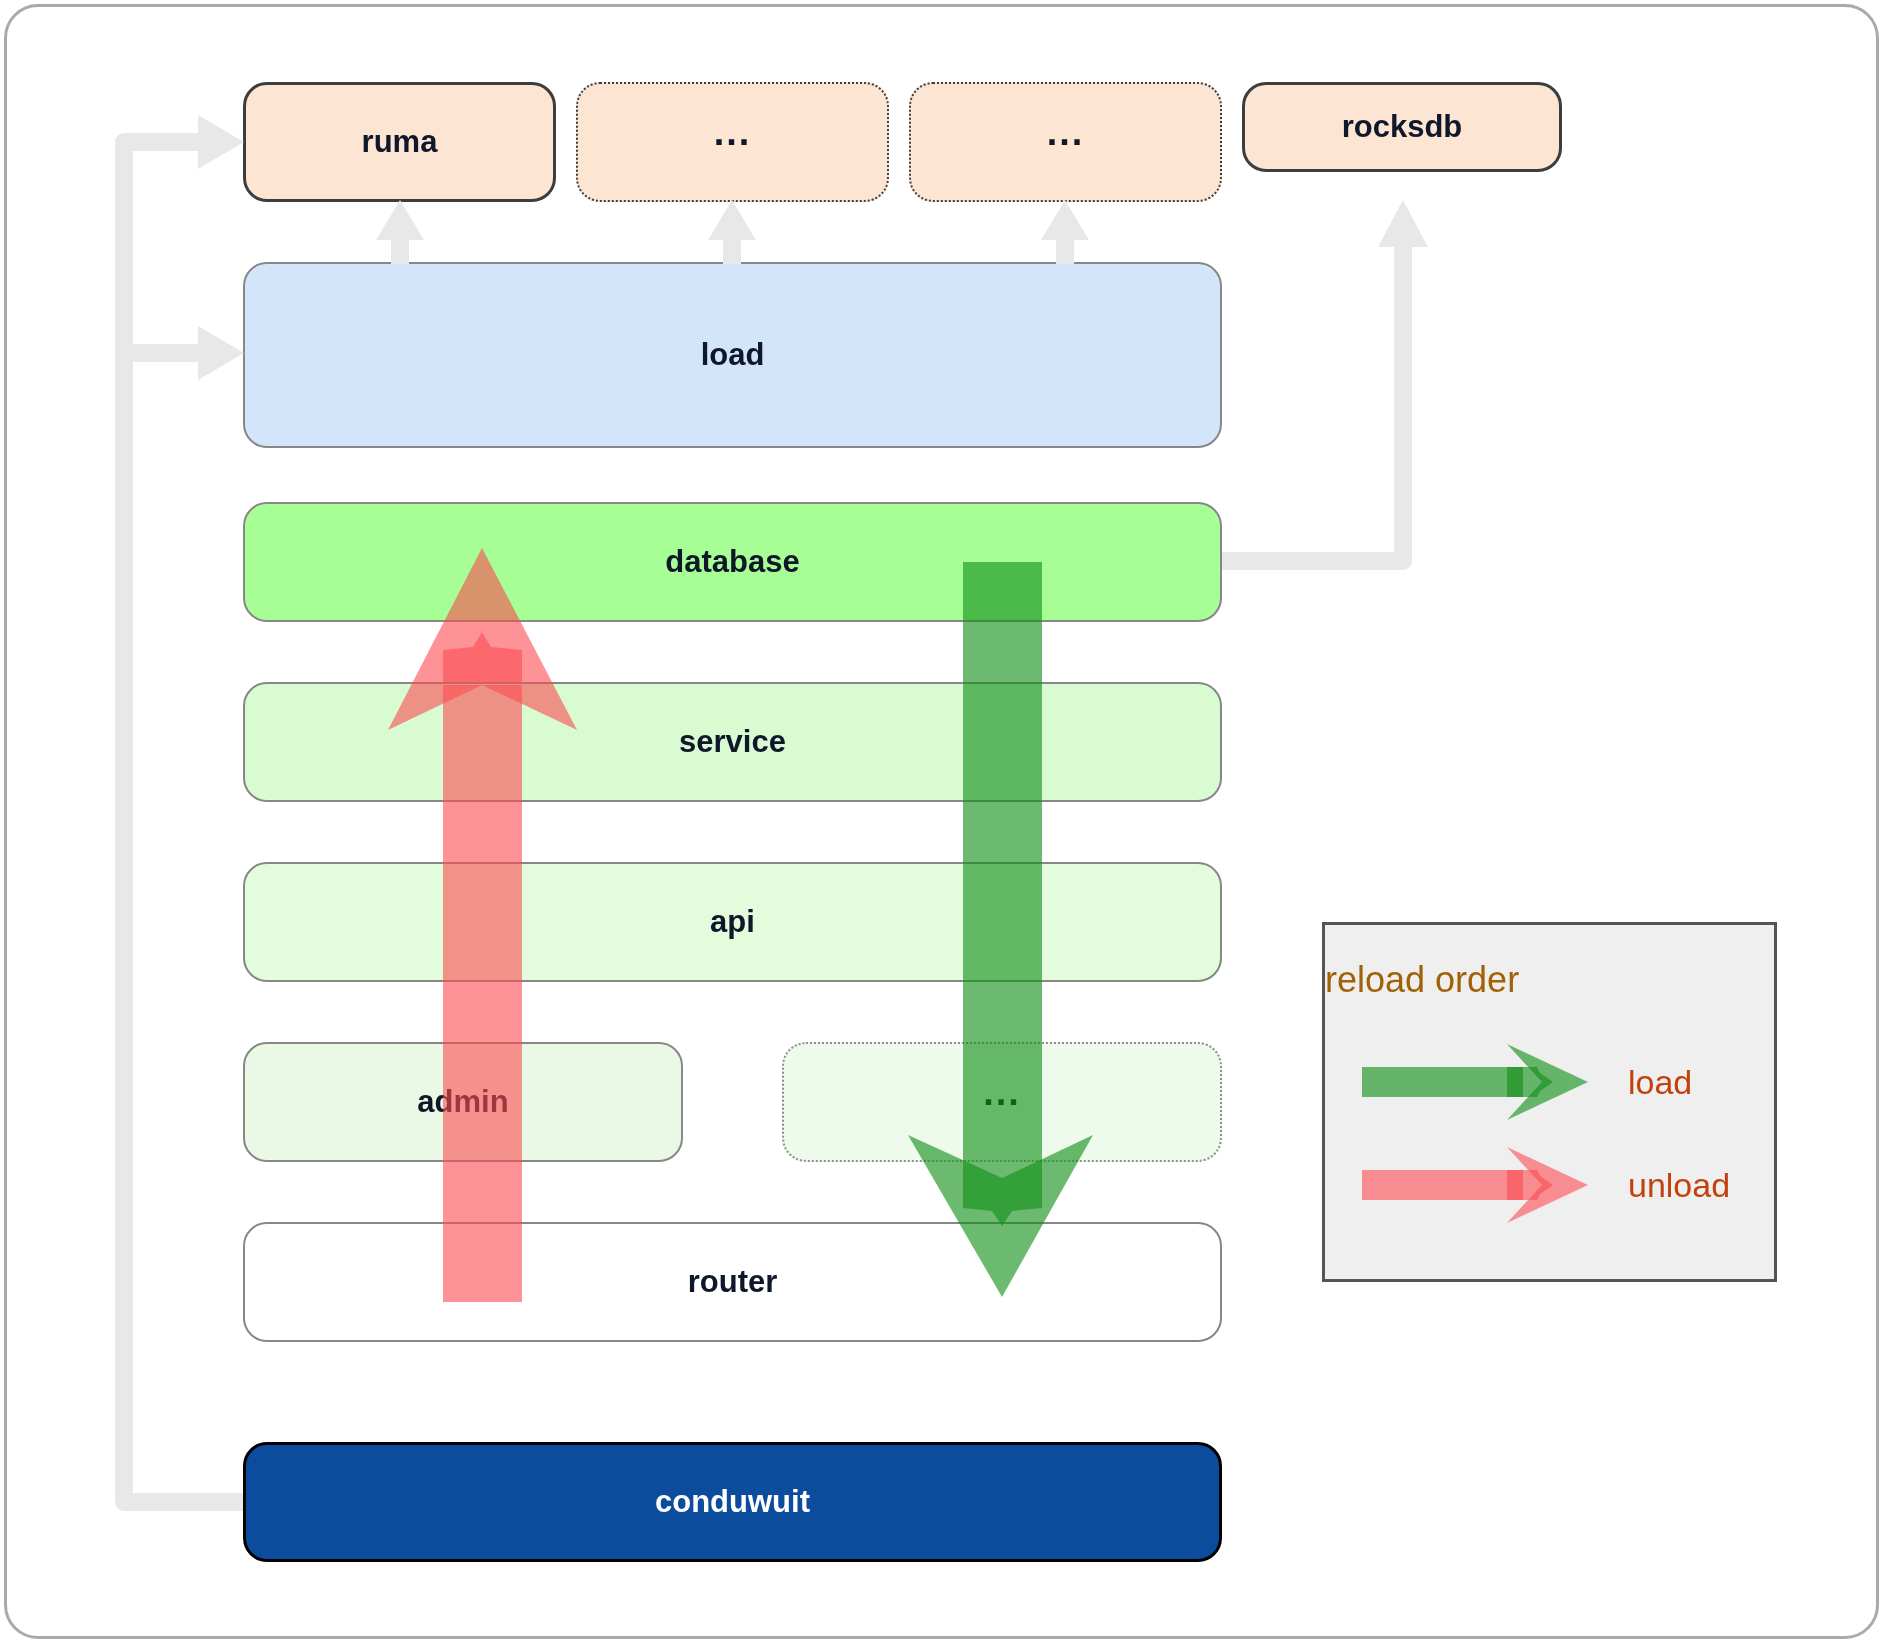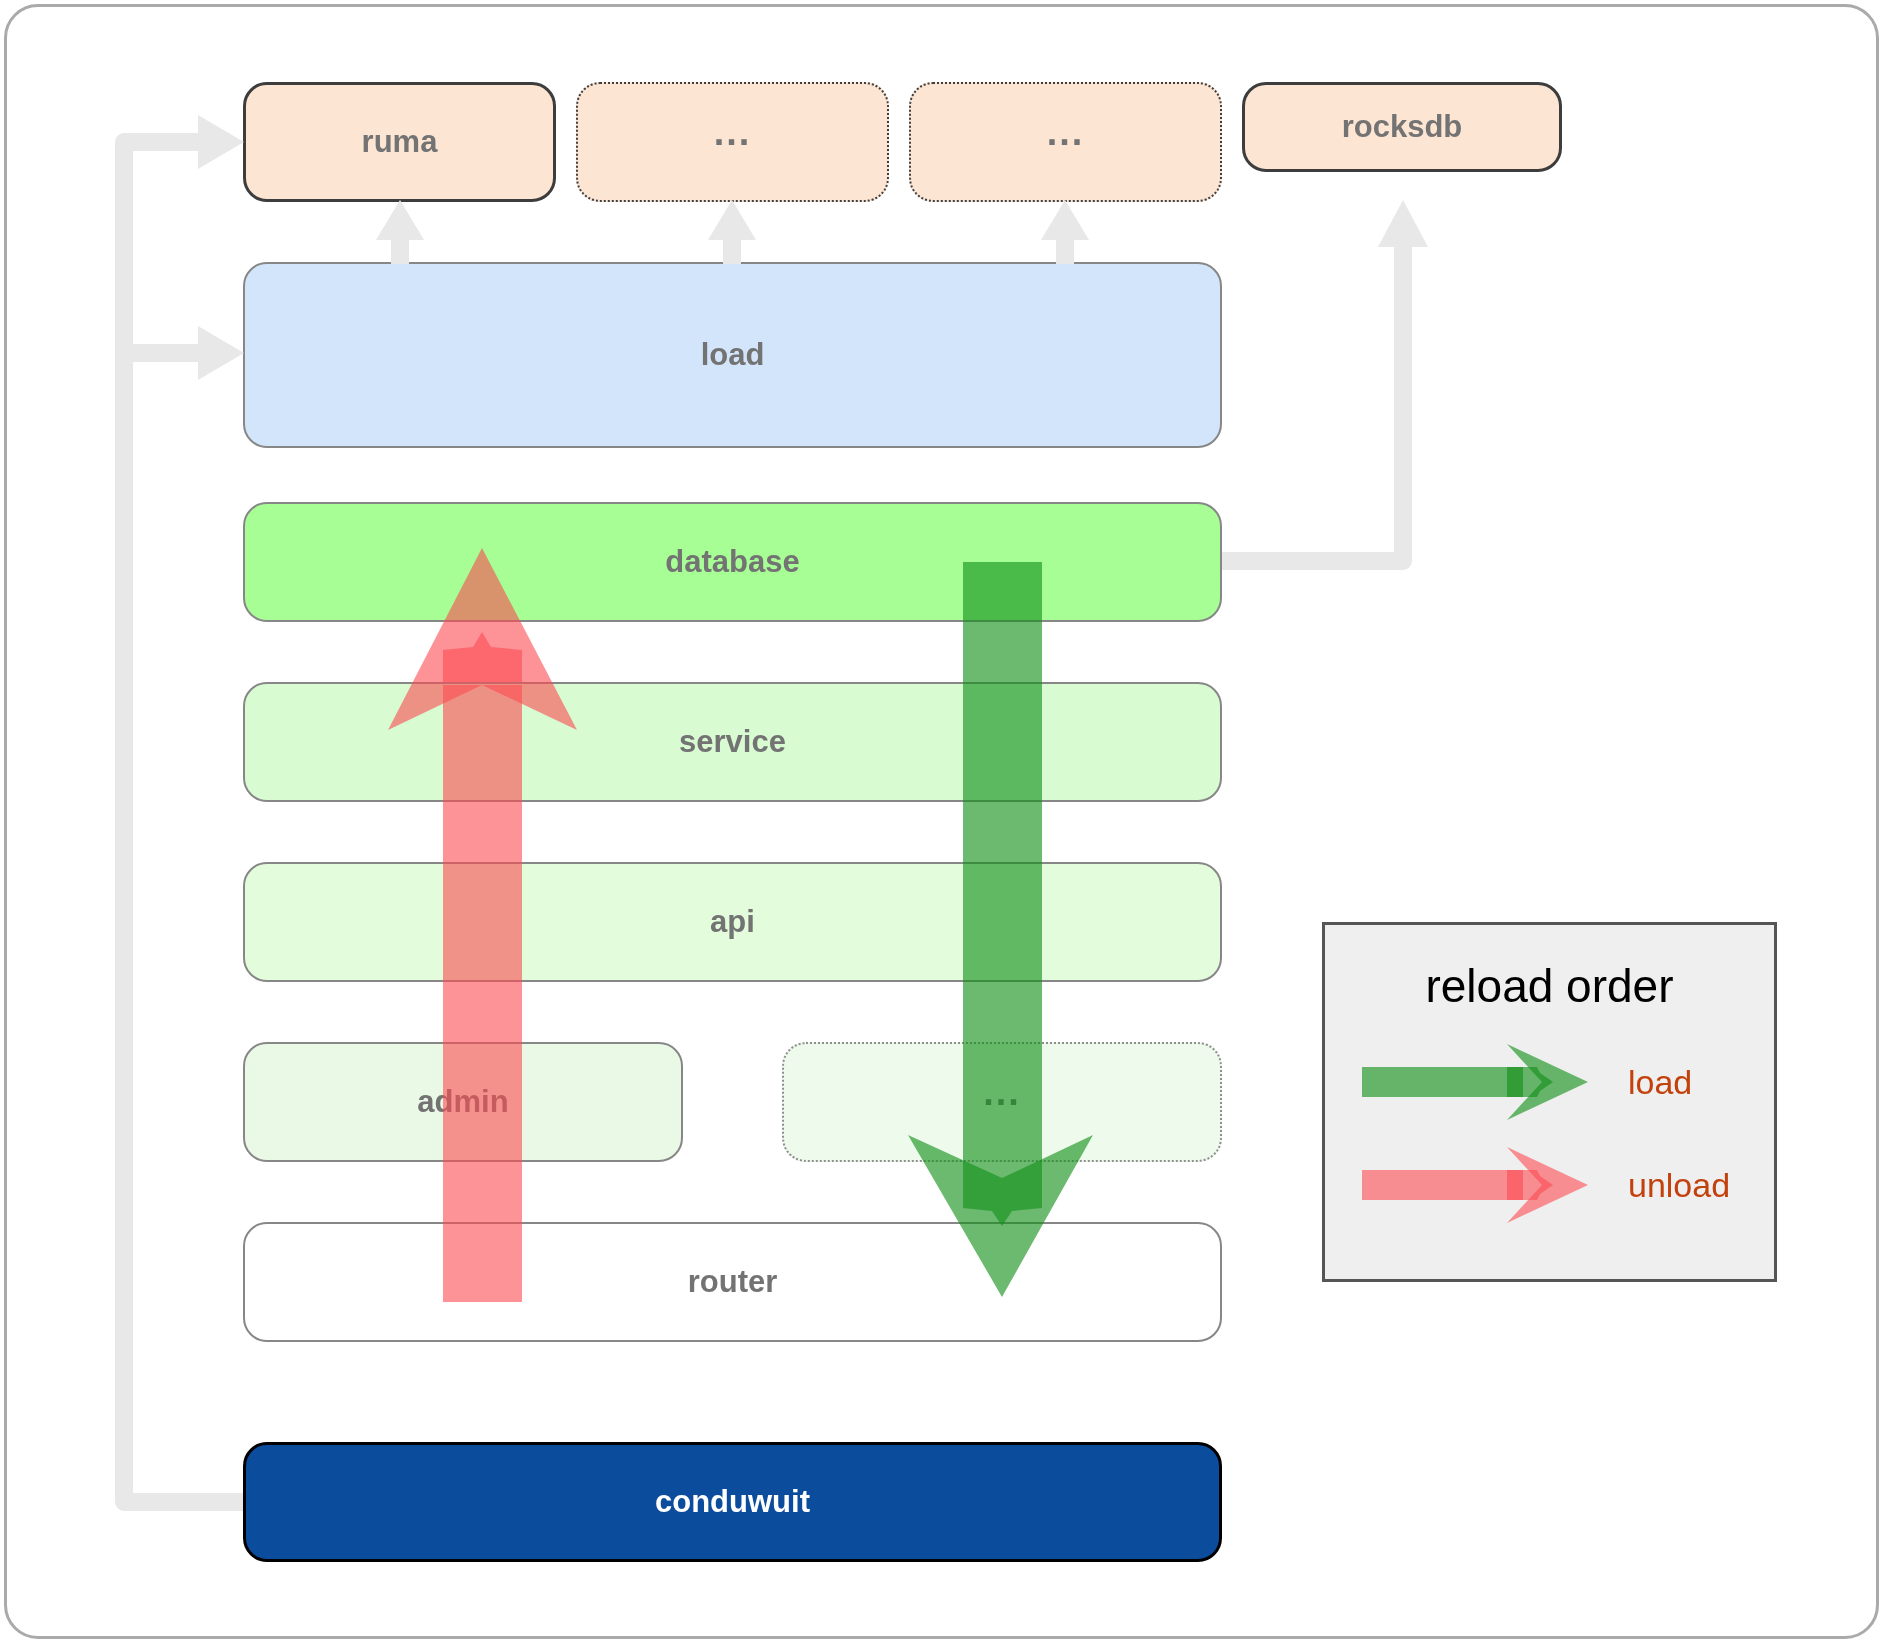--- a/index.html
+++ b/index.html
@@ -11,21 +11,21 @@
     overflow:hidden;
   }
   .frame{
     position:absolute;left:4px;top:4px;right:4px;bottom:4px;
     border:3px solid #aaaaaa;border-radius:34px;
     pointer-events:none;
   }
   .box{
     position:absolute;box-sizing:border-box;
     display:flex;align-items:center;justify-content:center;
-    font-size:31px;font-weight:600;color:#737373;
+    font-size:31px;font-weight:600;color:#0f172a;
     border-radius:24px;
   }
   .b-gray{border:2px solid #878787;}
   .b-solid-dark{border:3px solid #3d3d3d;}
   .b-dotted-dark{border:2px dotted #3f3f3f;}
   .b-dotted-gray{border:2px dotted #8f8f8f;}
   .b-black{border:3px solid #000000;}
   .dots{font-size:38px;font-weight:700;letter-spacing:2px;transform:translateY(-10px);}
   
   #box-ruma    {left:243px;top:82px;width:313px;height:120px;}
@@ -41,21 +41,21 @@
   #box-dots3    {left:782px;top:1042px;width:440px;height:120px;}
   #box-router   {left:243px;top:1222px;width:979px;height:120px;}
   #box-conduwuit{left:243px;top:1442px;width:979px;height:120px;color:#ffffff;font-weight:700;}
   
   .legend{
     position:absolute;left:1322px;top:922px;width:455px;height:360px;
     box-sizing:border-box;border:3px solid #555555;
   }
   .legend-title{
     position:absolute;left:0;right:0;top:34px;
-    text-align:center;font-size:46px;font-weight:500;color:#000000;
+    text-align:left;font-size:36px;font-weight:500;color:#a16207;
   }
   .legend-label{
     position:absolute;font-size:34px;font-weight:400;color:#c2410c;
   }
   #legend-label-load{left:303px;top:138px;}
   #legend-label-unload{left:303px;top:241px;}
   .overlay{
     position:absolute;left:0;top:0;width:1883px;height:1643px;
     pointer-events:none;
   }

